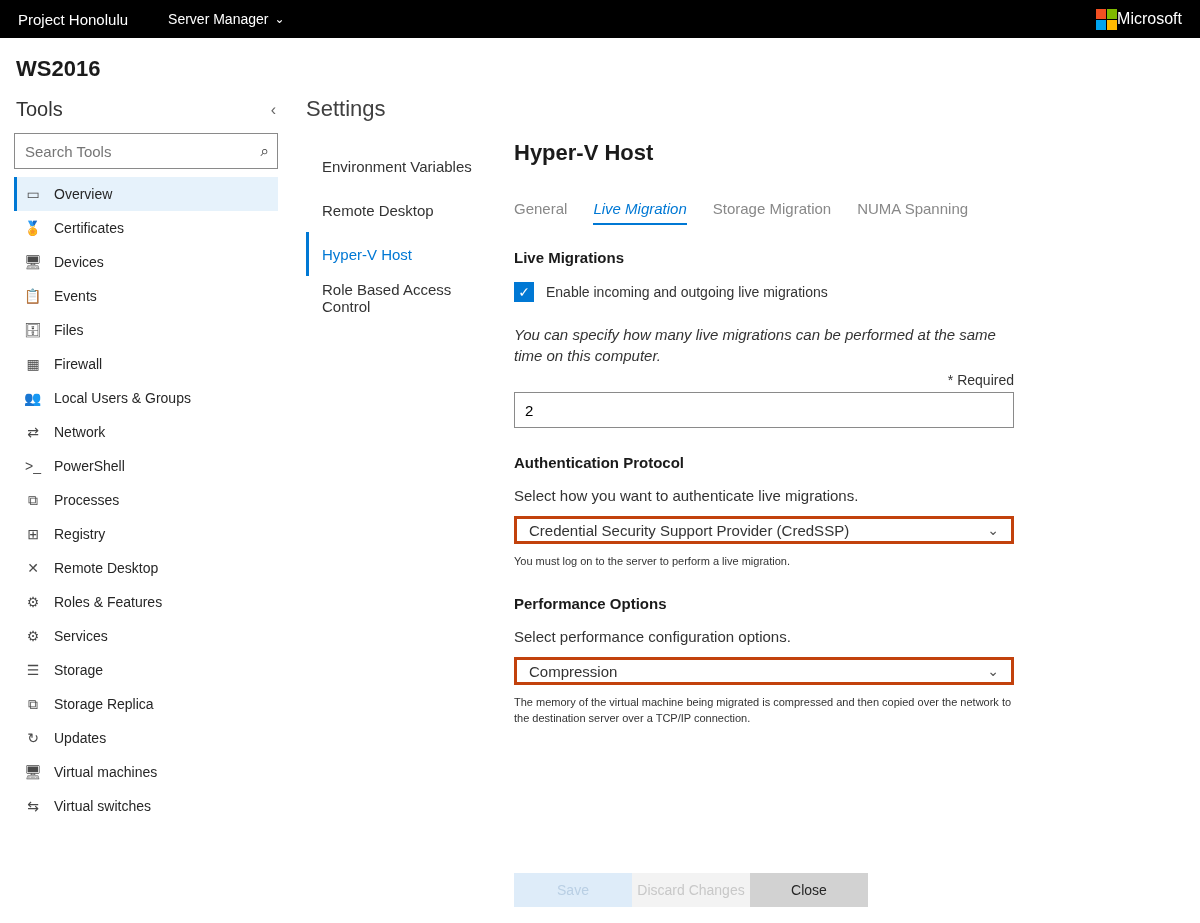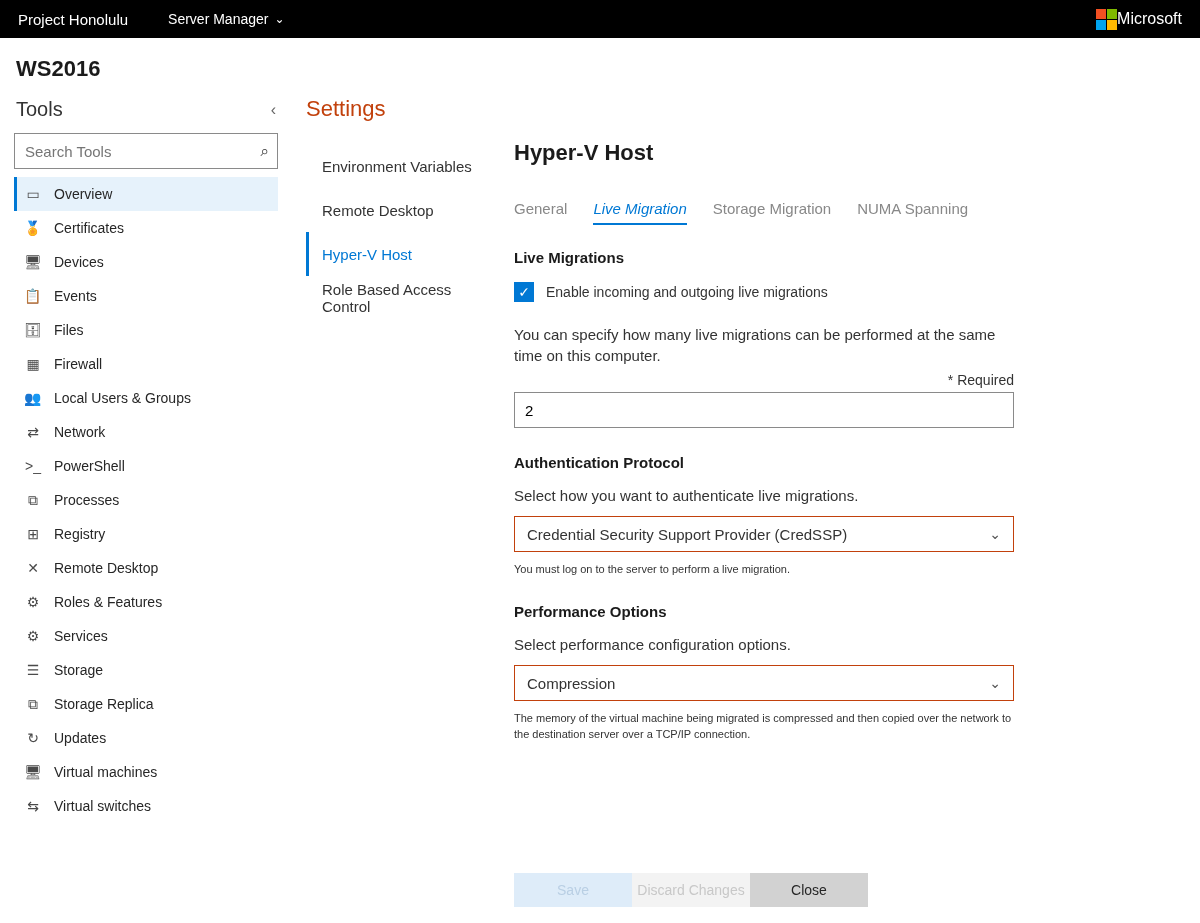--- a/index.html
+++ b/index.html
@@ -30,40 +30,40 @@
   .search-box { position:relative; border:1px solid #8a8a8a; height:36px; margin-bottom:8px; }
   .search-box input { border:none; outline:none; width: calc(100% - 36px); height:100%; padding:0 10px; font-size:15px; color:#333;}
   .search-box .mag { position:absolute; right:8px; top:50%; transform:translateY(-50%); color:#333; font-size:15px;}
   .tool-list { list-style:none; }
   .tool-item { display:flex; align-items:center; gap:12px; height:34px; padding:0 10px; cursor:pointer; font-size:14px; color:#262626;}
   .tool-item.active { background:#e6f2fb; border-left:3px solid #0078d4; padding-left:7px; }
   .tool-icon { width:18px; display:inline-flex; justify-content:center; color:#4a4a4a; font-size:14px;}
   
   
   .settings-panel { width:214px; padding: 0 10px 0 14px;}
-  .settings-panel h2 { font-size:22px; font-weight:400; color:#c2410c; padding:4px 0 22px 0;}
+  .settings-panel h2 { font-size:22px; font-weight:400; color:#404040; padding:4px 0 22px 0;}
   .settings-list { list-style:none; }
   .settings-item { height:44px; display:flex; align-items:center; padding:0 16px; font-size:15px; color:#333; cursor:pointer;}
   .settings-item.active { color:#0078d4; border-left:3px solid #0078d4; padding-left:13px;}
   
   
   .content { flex:1; padding: 48px 42px 0 8px; position:relative;}
   .content h1 { font-size:22px; font-weight:700; color:#1b1b1b; margin-bottom:34px;}
   .tabs { display:flex; gap:26px; border-bottom:0; margin-bottom:24px;}
   .tab { font-size:15px; color:#888; padding-bottom:6px; cursor:pointer;}
   .tab.active { color:#0078d4; border-bottom:2px solid #0078d4; font-weight:500;font-style:italic;}
   .section-title { font-size:15px; font-weight:700; color:#1b1b1b; margin-bottom:16px;}
   .check-row { display:flex; align-items:center; gap:12px; margin-bottom:22px;}
   .checkbox { width:20px; height:20px; background:#0078d4; display:flex; align-items:center; justify-content:center; color:#fff; font-size:14px; cursor:pointer;}
-  .help-text { font-size:15px; color:#333; line-height:1.4; max-width:500px;}
+  .help-text { font-size:15px; color:#333; line-height:1.4; max-width:500px;font-style:italic;}
   .required-label { text-align:right; font-size:14px; color:#333; margin:6px 0 4px 0; max-width:500px;}
   .text-input { width:500px; height:36px; border:1px solid #8a8a8a; padding:0 10px; font-size:15px; outline:none;}
   .block-spacer { height:26px;}
   .sub-text { font-size:15px; color:#333; margin-bottom:12px;}
-  .select-box { width:500px; height:36px; border:1px solid #c2410c; display:flex; align-items:center; justify-content:space-between; padding:0 12px; cursor:pointer; font-size:15px;}
+  .select-box { width:500px; height:28px; border:3px solid #c2410c; display:flex; align-items:center; justify-content:space-between; padding:0 12px; cursor:pointer; font-size:15px;}
   .select-box .chev { font-size:14px; color:#555;}
   .note-text { font-size:11px; color:#333; margin-top:10px; max-width:500px; line-height:1.4;}
   
   .button-row { position:absolute; bottom:14px; left:8px; display:flex; }
   .btn { width:118px; height:34px; display:flex; align-items:center; justify-content:center; font-size:14px; cursor:pointer; border:none;}
   .btn-save { background:#deecf9; color:#b9cfe4;}
   .btn-discard { background:#f3f3f3; color:#c8c8c8;}
   .btn-close { background:#d2d2d2; color:#262626;}
 </style>
 </head>

